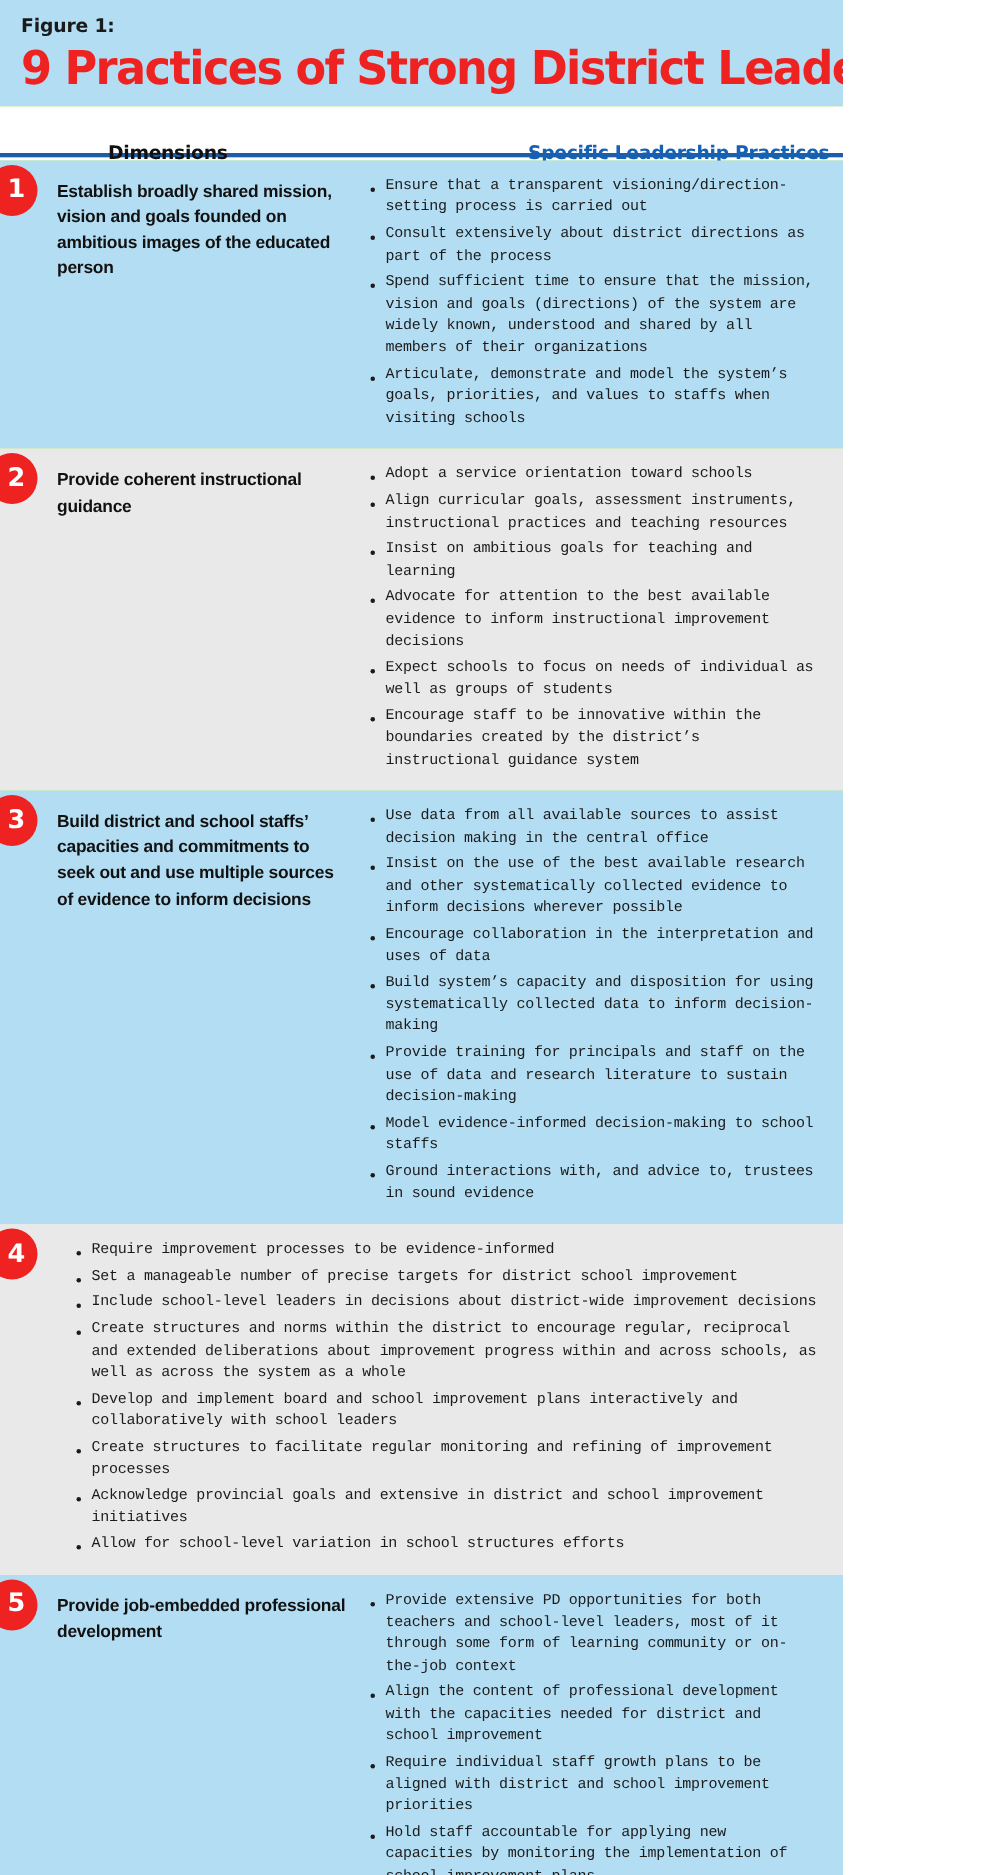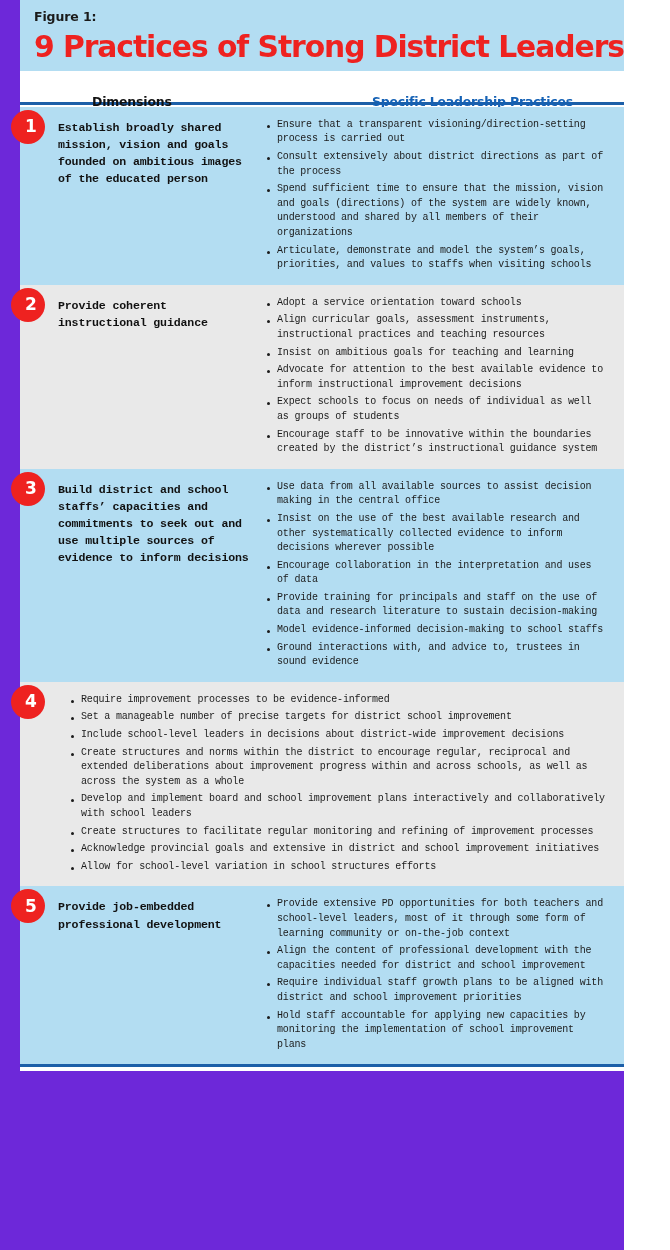--- a/index.html
+++ b/index.html
@@ -9,26 +9,25 @@
   }
   body {
     width: 670px;
     height: 1250px;
     font-family: "Liberation Sans", sans-serif;
     overflow: hidden;
   }
 
   #figure {
     position: relative;
-    width: 624px;
+    width: 562px;
     height: 1250px;
     box-sizing: border-box;
-    background: #6d28d9;
+    background: #bef264;
     overflow: hidden;
-    padding-left: 20px;
   }
 
   
   .title-band {
     background: #b3ddf2;
     padding: 9px 14px 8px 14px;
   }
   .fig-label {
     font-family: "DejaVu Sans", sans-serif;
     font-size: 12.5px;
@@ -116,21 +115,21 @@
     align-items: center;
     justify-content: center;
     line-height: 1;
     padding-left: 6px;
     box-sizing: border-box;
   }
 
   .dim-col {
     width: 196px;
     flex: 0 0 196px;
-    font-family: Liberation Mono, monospace;
+    font-family: Liberation Sans, sans-serif;
     font-size: 11.6px;
     font-weight: bold;
     color: #111111;
     line-height: 1.48;
     letter-spacing: -0.15px;
     padding-top: 1px;
   }
 
   .prac-col {
     flex: 1 1 auto;
@@ -223,20 +222,21 @@
       <div class="row blue">
         <div class="badge-col">
           <div class="badge">3</div>
         </div>
         <div class="dim-col">Build district and school staffs’ capacities and commitments to seek out and use multiple sources of evidence to inform decisions</div>
         <div class="prac-col">
           <ul>
             <li>Use data from all available sources to assist decision making in the central office</li>
             <li>Insist on the use of the best available research and other systematically collected evidence to inform decisions wherever possible</li>
             <li>Encourage collaboration in the interpretation and uses of data</li>
+            <li>Build system’s capacity and disposition for using systematically collected data to inform decision-making</li>
             <li>Provide training for principals and staff on the use of data and research literature to sustain decision-making</li>
             <li>Model evidence-informed decision-making to school staffs</li>
             <li>Ground interactions with, and advice to, trustees in sound evidence</li>
           </ul>
         </div>
       </div>
       <div class="row grey">
         <div class="badge-col">
           <div class="badge">4</div>
         </div>

